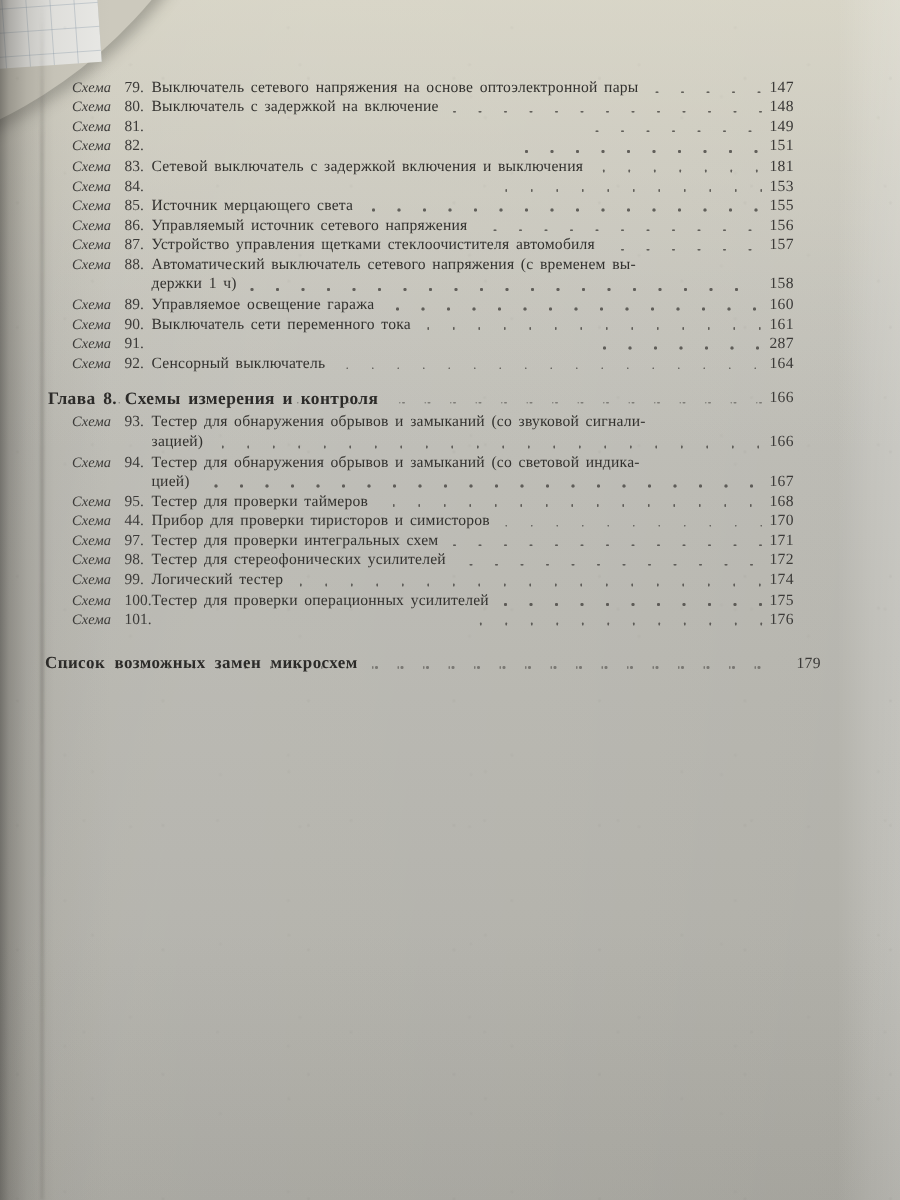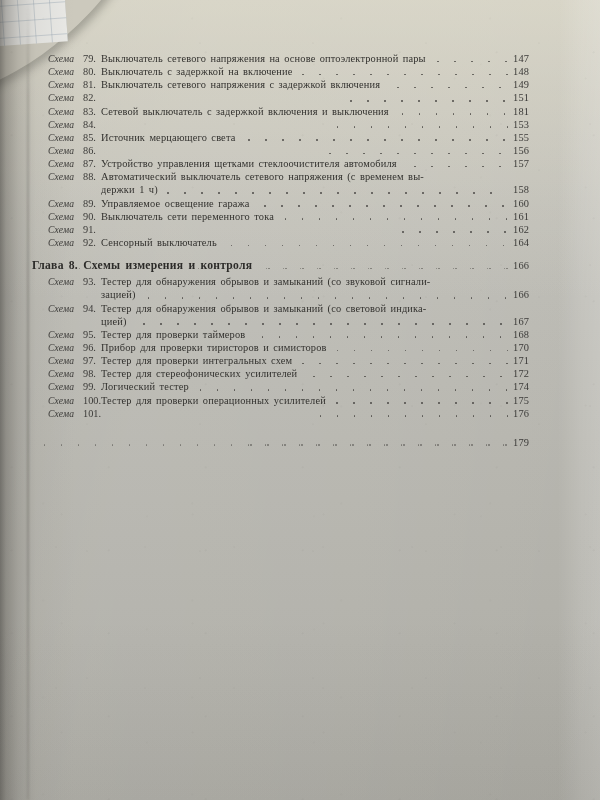--- a/index.html
+++ b/index.html
@@ -215,21 +215,21 @@
   }
   .appendix .ap-text {
     position: absolute;
     left: 30px;
     font-size: 11.3px;
     font-weight: bold;
     color: #2c2b29;
     letter-spacing: 0.3px;
     word-spacing: 3px;
   }
-  .appendix .page { left: 513px; font-weight: normal; }
+  .appendix .page { left: 531px; font-weight: normal; }
 </style>
 </head>
 <body>
 
 <div id="page">
   <div class="paper-base"></div>
   <div class="warm-top"></div>
   <div class="page-curl"></div>
   <div class="grid-sheet"></div>
   <div class="gutter"></div>
@@ -304,21 +304,20 @@
             <i style="left: 397px;"></i>
             <i style="left: 414px;"></i>
             <i style="left: 431px;"></i>
             <i style="left: 448px;"></i>
             <i style="left: 465px;"></i>
             <i style="left: 482px;"></i>
             <i style="left: 499px;"></i>
           </span>
           <span class="label">Схема</span>
           <span class="num">81.</span>
-          <span class="title">Выключатель сетевого напряжения с задержкой включения</span>
           <span class="page">149</span>
         </div>
         <div class="row">
           <span class="leader">
             <i style="left: 350px;"></i>
             <i style="left: 367px;"></i>
             <i style="left: 384px;"></i>
             <i style="left: 401px;"></i>
             <i style="left: 418px;"></i>
             <i style="left: 435px;"></i>
@@ -452,20 +451,21 @@
             <i style="left: 397px;"></i>
             <i style="left: 414px;"></i>
             <i style="left: 431px;"></i>
             <i style="left: 448px;"></i>
             <i style="left: 465px;"></i>
             <i style="left: 482px;"></i>
             <i style="left: 499px;"></i>
           </span>
           <span class="label">Схема</span>
           <span class="num">86.</span>
+          <span class="title">Управляемый источник сетевого напряжения</span>
           <span class="page">156</span>
         </div>
         <div class="row">
           <span class="leader">
             <i style="left: 414px;"></i>
             <i style="left: 431px;"></i>
             <i style="left: 448px;"></i>
             <i style="left: 465px;"></i>
             <i style="left: 482px;"></i>
             <i style="left: 499px;"></i>
@@ -619,21 +619,21 @@
             <i style="left: 402px;"></i>
             <i style="left: 419px;"></i>
             <i style="left: 436px;"></i>
             <i style="left: 453px;"></i>
             <i style="left: 470px;"></i>
             <i style="left: 487px;"></i>
             <i style="left: 504px;"></i>
           </span>
           <span class="label">Схема</span>
           <span class="num">91.</span>
-          <span class="page">162</span>
+          <span class="page">287</span>
         </div>
         <div class="row">
           <span class="leader">
             <i style="left: 230.5px;"></i>
             <i style="left: 247.5px;"></i>
             <i style="left: 264.5px;"></i>
             <i style="left: 281.5px;"></i>
             <i style="left: 298.5px;"></i>
             <i style="left: 315.5px;"></i>
             <i style="left: 332.5px;"></i>
@@ -892,21 +892,21 @@
             <i style="left: 387.5px;"></i>
             <i style="left: 404.5px;"></i>
             <i style="left: 421.5px;"></i>
             <i style="left: 438.5px;"></i>
             <i style="left: 455.5px;"></i>
             <i style="left: 472.5px;"></i>
             <i style="left: 489.5px;"></i>
             <i style="left: 506.5px;"></i>
           </span>
           <span class="label">Схема</span>
-          <span class="num">96.</span>
+          <span class="num">44.</span>
           <span class="title">Прибор для проверки тиристоров и симисторов</span>
           <span class="page">170</span>
         </div>
         <div class="row">
           <span class="leader">
             <i style="left: 302px;"></i>
             <i style="left: 319px;"></i>
             <i style="left: 336px;"></i>
             <i style="left: 353px;"></i>
             <i style="left: 370px;"></i>
@@ -1118,16 +1118,17 @@
           <i style="left: 369px;"></i>
           <i style="left: 386px;"></i>
           <i style="left: 403px;"></i>
           <i style="left: 420px;"></i>
           <i style="left: 437px;"></i>
           <i style="left: 454px;"></i>
           <i style="left: 471px;"></i>
           <i style="left: 488px;"></i>
           <i style="left: 505px;"></i>
         </span>
+      <span class="ap-text">Список возможных замен микросхем</span>
       <span class="page">179</span>
     </div>
   </div>
 </div>
 
 </body></html>

